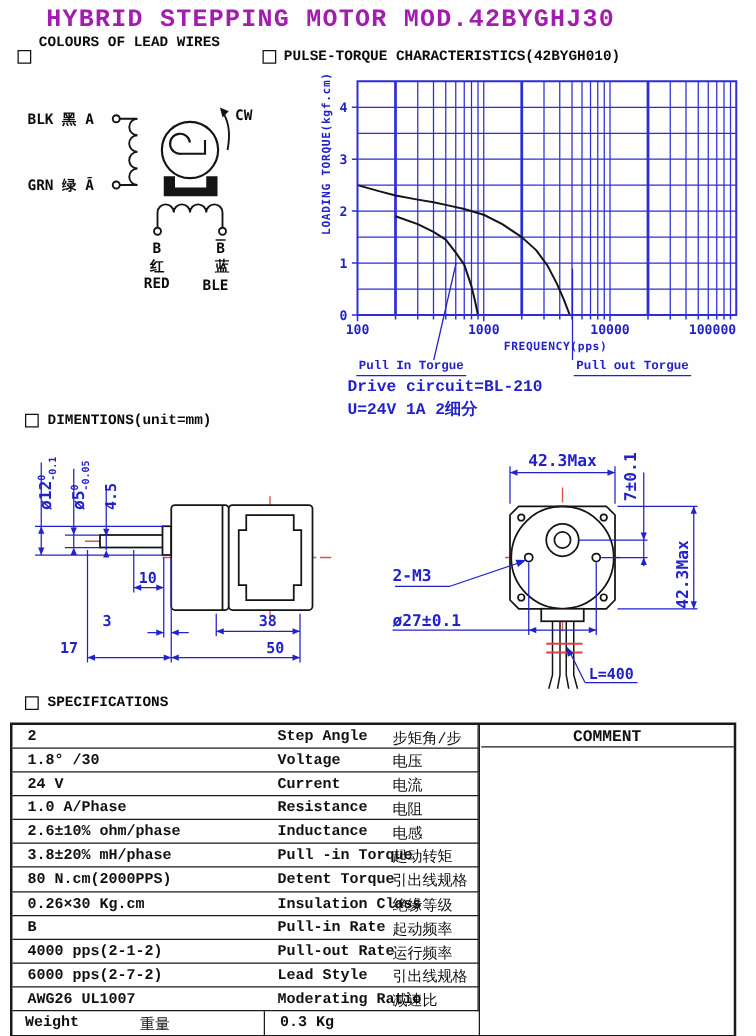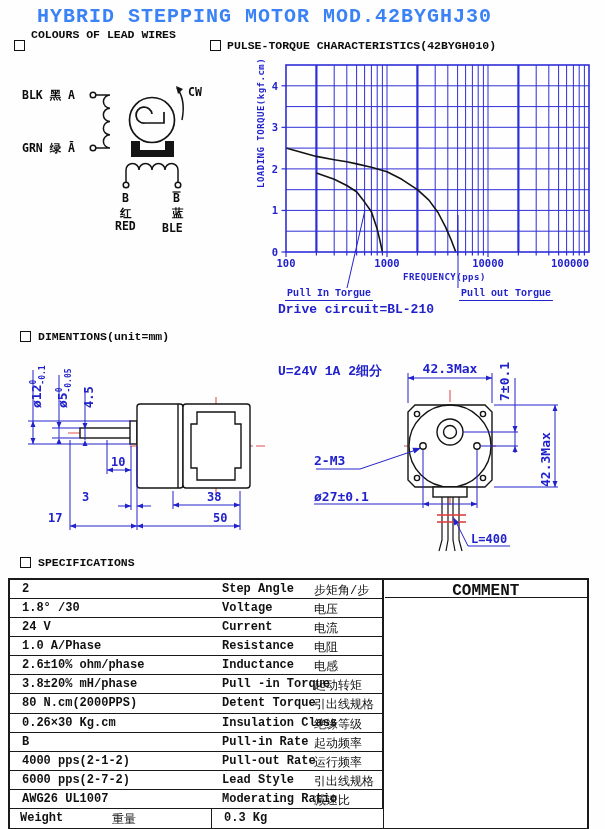--- a/index.html
+++ b/index.html
@@ -1,19 +1,19 @@
 <!DOCTYPE html>
 <html><head>
 <meta charset="utf-8">
 <style>
   html,body{margin:0;padding:0;background:#ffffff;}
   .page{position:relative;width:605px;height:829px;background:#fefefe;overflow:hidden;
         font-family:"Liberation Mono",monospace;color:#111;}
   .abs{position:absolute;}
-  .title{font-weight:bold;font-size:20px;letter-spacing:1px;color:#3b82f6;white-space:nowrap;}
+  .title{font-weight:bold;font-size:20px;letter-spacing:1px;color:#a21caf;white-space:nowrap;}
   .sechead{font-weight:bold;font-size:11.5px;white-space:nowrap;color:#0c0c0c;}
   .cb{width:9px;height:9px;border:1.6px solid #111;background:#fff;}
   .bluetxt{color:#2222cc;font-weight:bold;white-space:nowrap;}
   .chart-label{font-size:10px;border-bottom:1.4px solid #2222cc;padding:0 2px 1px 2px;}
   .drive{font-size:13px;}
   svg text{font-family:"DejaVu Sans Mono",monospace;}
   .gl{stroke:#2e2ed8;stroke-width:1;}
   .g2{stroke-width:2.2;}
   .tk{stroke:#2e2ed8;stroke-width:1.2;}
   .tl{fill:#2222cc;font-weight:bold;font-size:10.5px;}
@@ -34,21 +34,21 @@
   .spec{position:absolute;left:8px;top:578px;width:577px;height:248px;border:2px solid #1a1a1a;background:#fff;}
   .nv{position:absolute;left:0;top:0;bottom:0;width:373px;border-right:1.6px solid #1a1a1a;
       display:grid;grid-template-columns:202px 1fr;grid-auto-rows:1fr;}
   .ncell{position:relative;border-bottom:1.5px solid #1a1a1a;border-right:1.5px solid #1a1a1a;
          font-size:12px;font-weight:bold;padding:2px 0 0 10px;white-space:nowrap;}
   .vcell{border-bottom:1.5px solid #1a1a1a;font-size:12px;font-weight:bold;padding:2px 0 0 12px;white-space:nowrap;}
   .nv .ncell:nth-last-child(2),.nv .vcell:last-child{border-bottom:none;}
   .cn{position:absolute;left:102px;top:2px;font-weight:normal;}
   .comcol{position:absolute;left:374.6px;right:0;top:0;bottom:0;}
   .comhead{height:15.3px;border-bottom:1.5px solid #1a1a1a;text-align:center;
-           font-size:16px;font-weight:bold;padding-top:2px;}
+           font-size:13px;font-weight:bold;padding-top:2px;}
 </style>
 </head>
 <body>
 
 <div class="page">
 
   <div class="abs title" style="left:37px;top:5px;">HYBRID STEPPING MOTOR MOD.42BYGHJ30</div>
 
   <div class="abs cb" style="left:14px;top:40px;"></div>
   <div class="abs sechead" style="left:31px;top:28px;">COLOURS OF LEAD WIRES</div>
@@ -170,21 +170,21 @@
       </g>
     <rect x="36" y="7" width="303" height="187" fill="none" stroke="#2e2ed8" stroke-width="1.6"></rect>
     <text transform="translate(14,130) rotate(-90)" class="axlab">LOADING TORQUE(kgf.cm)</text>
     <text x="153" y="222" class="axlab">FREQUENCY(pps)</text>
     <line x1="97" y1="230" x2="115" y2="152" class="dim"></line>
     <line x1="208" y1="230" x2="208" y2="157" class="dim"></line>
   </svg>
   <div class="abs bluetxt chart-label" style="left:285px;top:288px;">Pull In Torgue</div>
   <div class="abs bluetxt chart-label" style="left:459px;top:288px;">Pull out Torgue</div>
   <div class="abs bluetxt drive" style="left:278px;top:302px;">Drive circuit=BL-210</div>
-  <div class="abs bluetxt drive" style="left:278px;top:318px;margin-top:44px;">U=24V  1A  2细分</div>
+  <div class="abs bluetxt drive" style="left:278px;top:318px;">U=24V  1A  2细分</div>
 
   <div class="abs cb" style="left:20px;top:331px;"></div>
   <div class="abs sechead" style="left:38px;top:330px;">DIMENTIONS(unit=mm)</div>
 
   <svg class="abs" style="left:10px;top:350px;" width="265" height="195" viewBox="0 0 265 195">
 
     <g>
       <line x1="58" y1="83" x2="148" y2="83" class="red" stroke-dasharray="12 3 3 3"></line>
       <line x1="120" y1="96" x2="255" y2="96" class="red" stroke-dasharray="12 3 3 3"></line>
       <line x1="206" y1="47" x2="206" y2="146" class="red" stroke-dasharray="12 3 3 3"></line>

